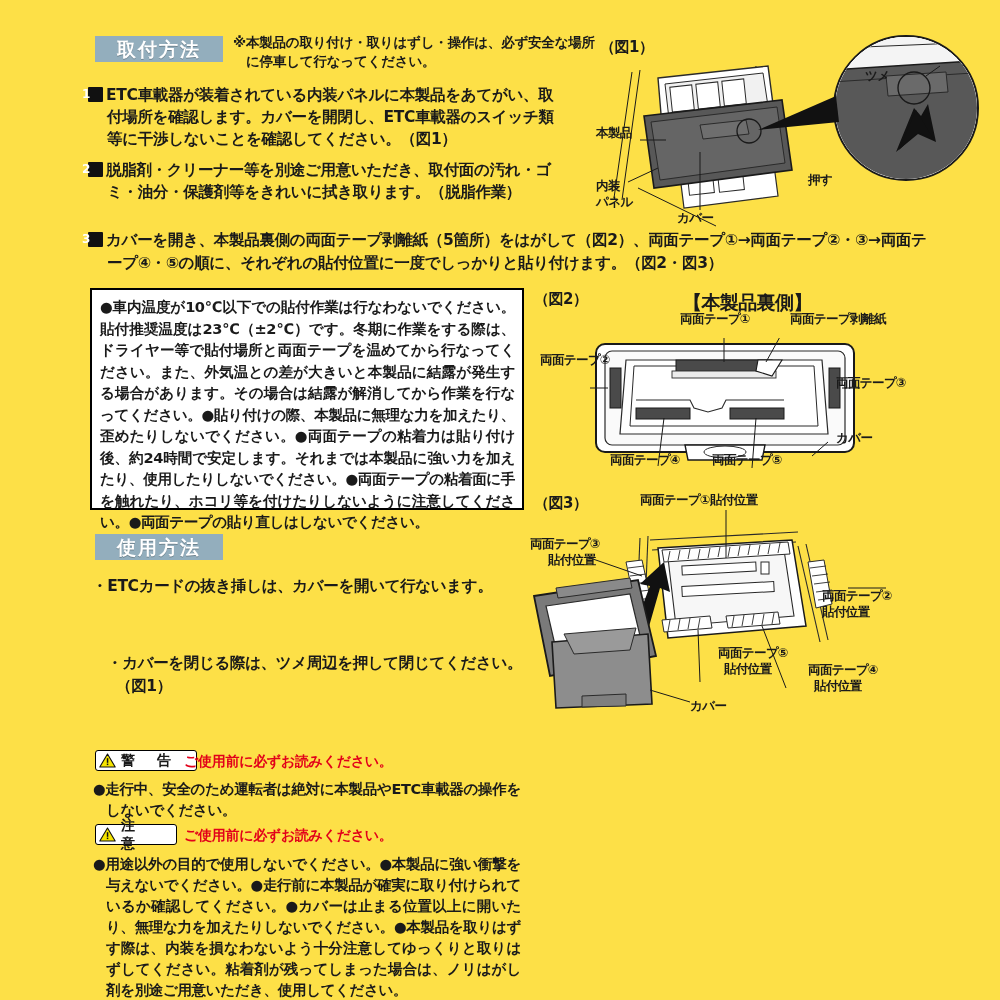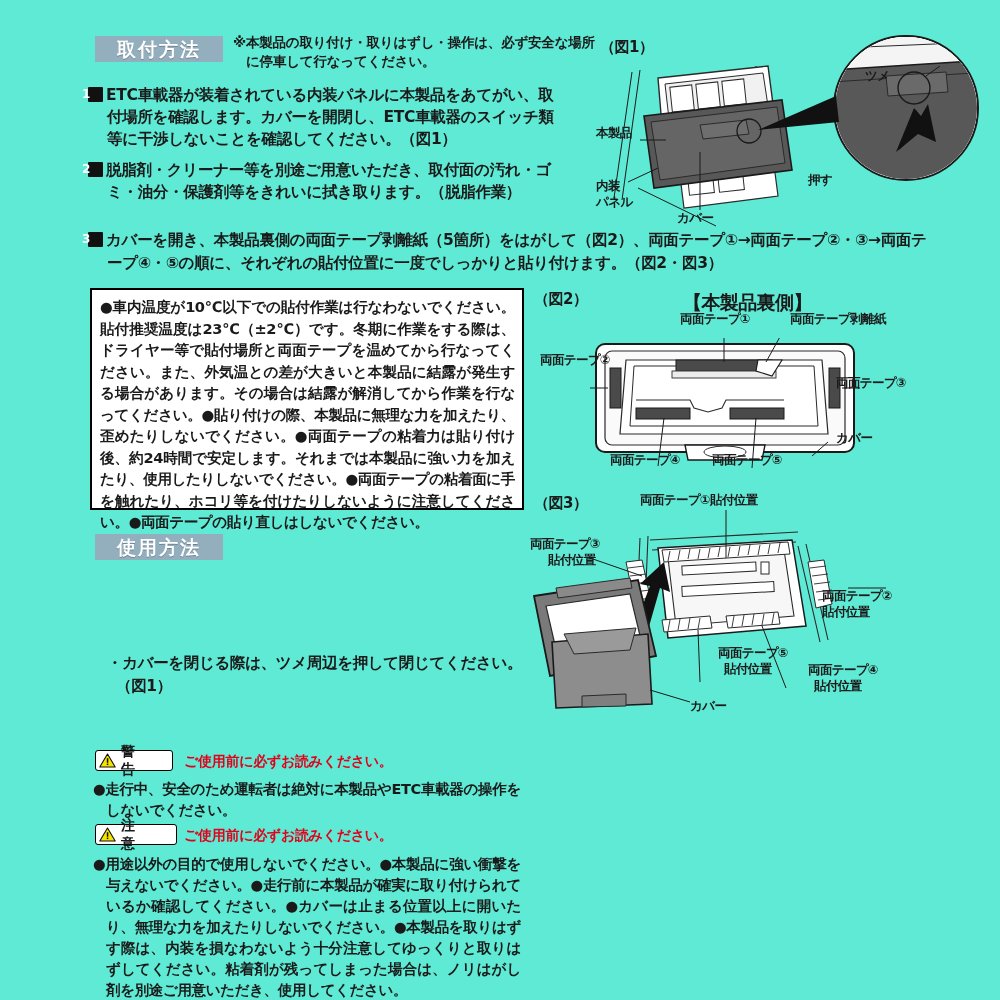--- a/index.html
+++ b/index.html
@@ -13,21 +13,21 @@
     position: relative;
     font-family: "DejaVu Sans", "Liberation Sans", sans-serif;
     color: #1a1a1a;
     overflow: hidden;
   }
   .page {
     position: absolute;
     left: 0; top: 0;
     width: 1000px;
     height: 1000px;
-    background: #5eead4;
+    background: #fde047;
   }
 
   
   .abs { position: absolute; }
 
   
   .sec-head {
     position: absolute;
     background: #93aebd;
     color: #ffffff;
@@ -195,23 +195,24 @@
   <div class="step step-hang" style="left:88px; top:229px; width:828px; line-height:23px;">
     <span class="step-num">3</span><span class="body">カバーを開き、本製品裏側の両面テープ剥離紙（5箇所）をはがして（図2）、両面テープ①→両面テープ②・③→両面テープ④・⑤の順に、それぞれの貼付位置に一度でしっかりと貼り付けます。（図2・図3）</span>
   </div>
 
   <div class="tape-box" style="left:90px; top:288px; width:434px; height:222px;">
     <div class="tape-box-body">●車内温度が10℃以下での貼付作業は行なわないでください。貼付推奨温度は23℃（±2℃）です。冬期に作業をする際は、ドライヤー等で貼付場所と両面テープを温めてから行なってください。また、外気温との差が大きいと本製品に結露が発生する場合があります。その場合は結露が解消してから作業を行なってください。●貼り付けの際、本製品に無理な力を加えたり、歪めたりしないでください。●両面テープの粘着力は貼り付け後、約24時間で安定します。それまでは本製品に強い力を加えたり、使用したりしないでください。●両面テープの粘着面に手を触れたり、ホコリ等を付けたりしないように注意してください。●両面テープの貼り直しはしないでください。</div>
   </div>
 
   <div class="sec-head" style="left:95px; top:534px; width:128px;">使用方法</div>
 
+  <div class="use-line" style="left:92px; top:575px; width:430px;">・ETCカードの抜き挿しは、カバーを開いて行ないます。</div>
   <div class="use-line" style="left:107px; top:652px; width:430px;">・カバーを閉じる際は、ツメ周辺を押して閉じてください。（図1）</div>
 
-  <div class="warn-chip" style="left:95px; top:750px; width:78px;">
+  <div class="warn-chip" style="left:95px; top:750px; width:102px;">
     <span class="tri">
       <svg width="17" height="15" viewBox="0 0 17 15">
         <path d="M8.5 1 L16.2 14 L0.8 14 Z" fill="#f5e400" stroke="#111" stroke-width="1.1" stroke-linejoin="round"></path>
         <rect x="7.8" y="5.2" width="1.5" height="4.6" fill="#111"></rect>
         <rect x="7.8" y="10.6" width="1.5" height="1.5" fill="#111"></rect>
       </svg>
     </span>
     <span class="lbl">警　告</span>
   </div>
   <div class="warn-red" style="left:184px; top:753px;">ご使用前に必ずお読みください。</div>

